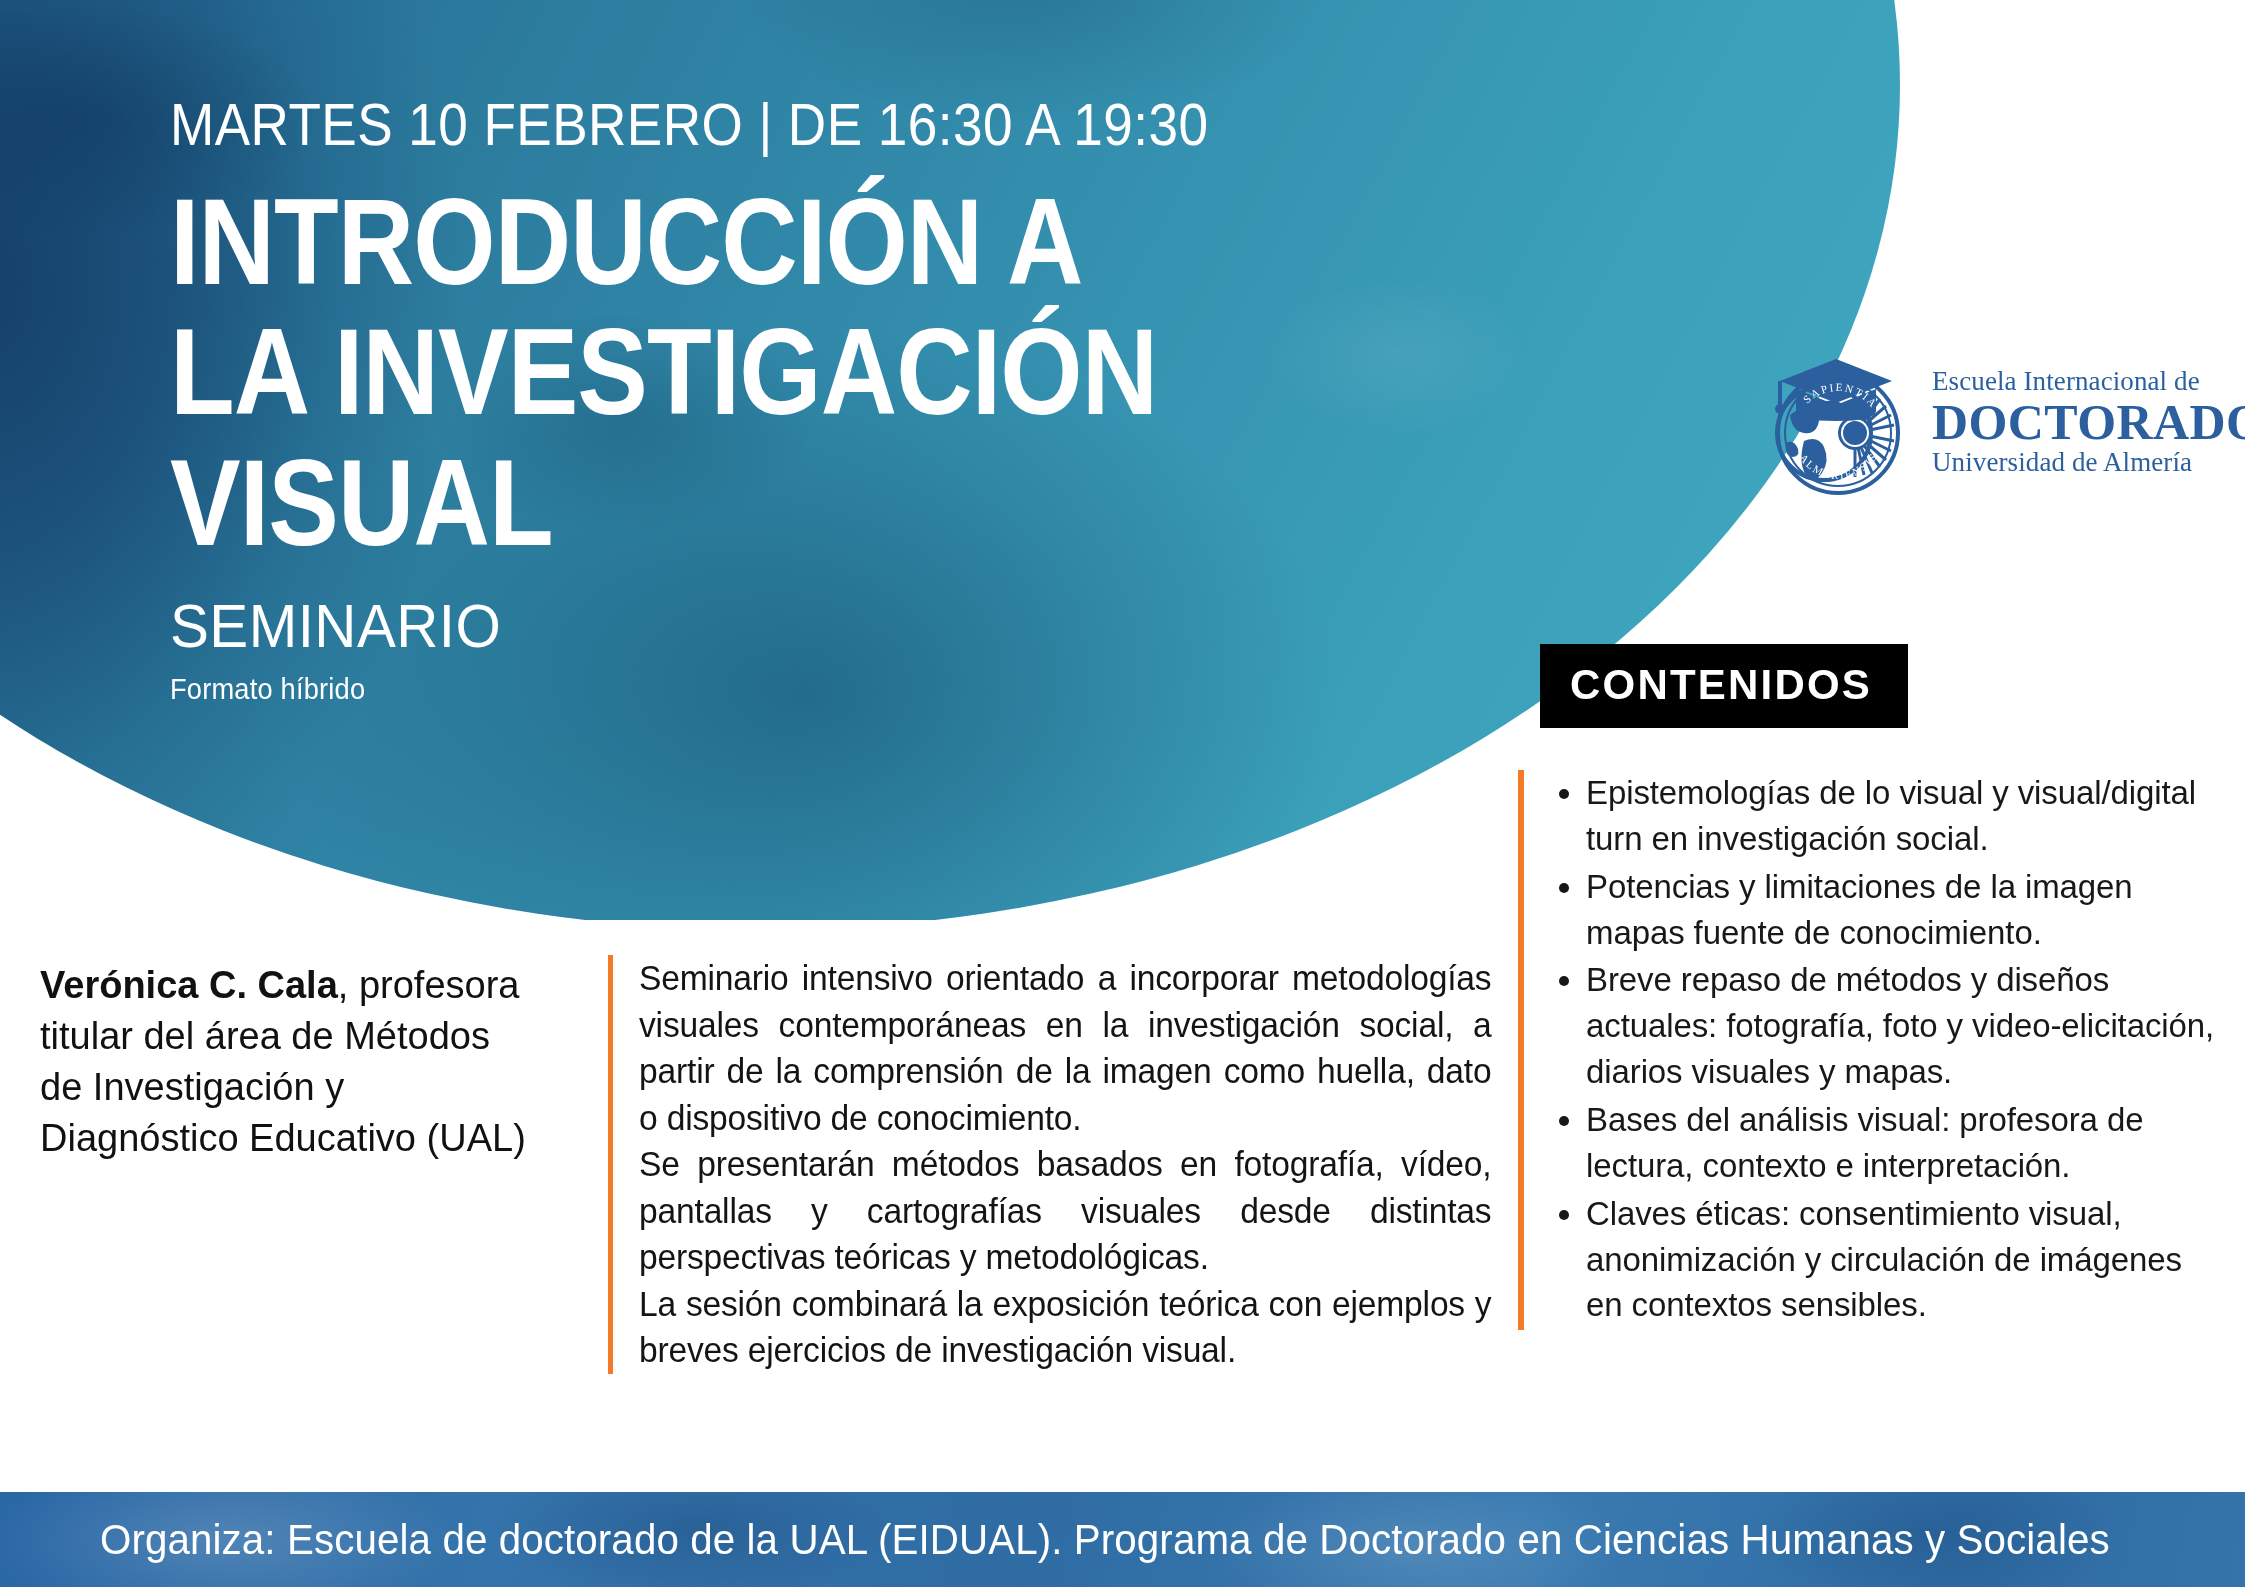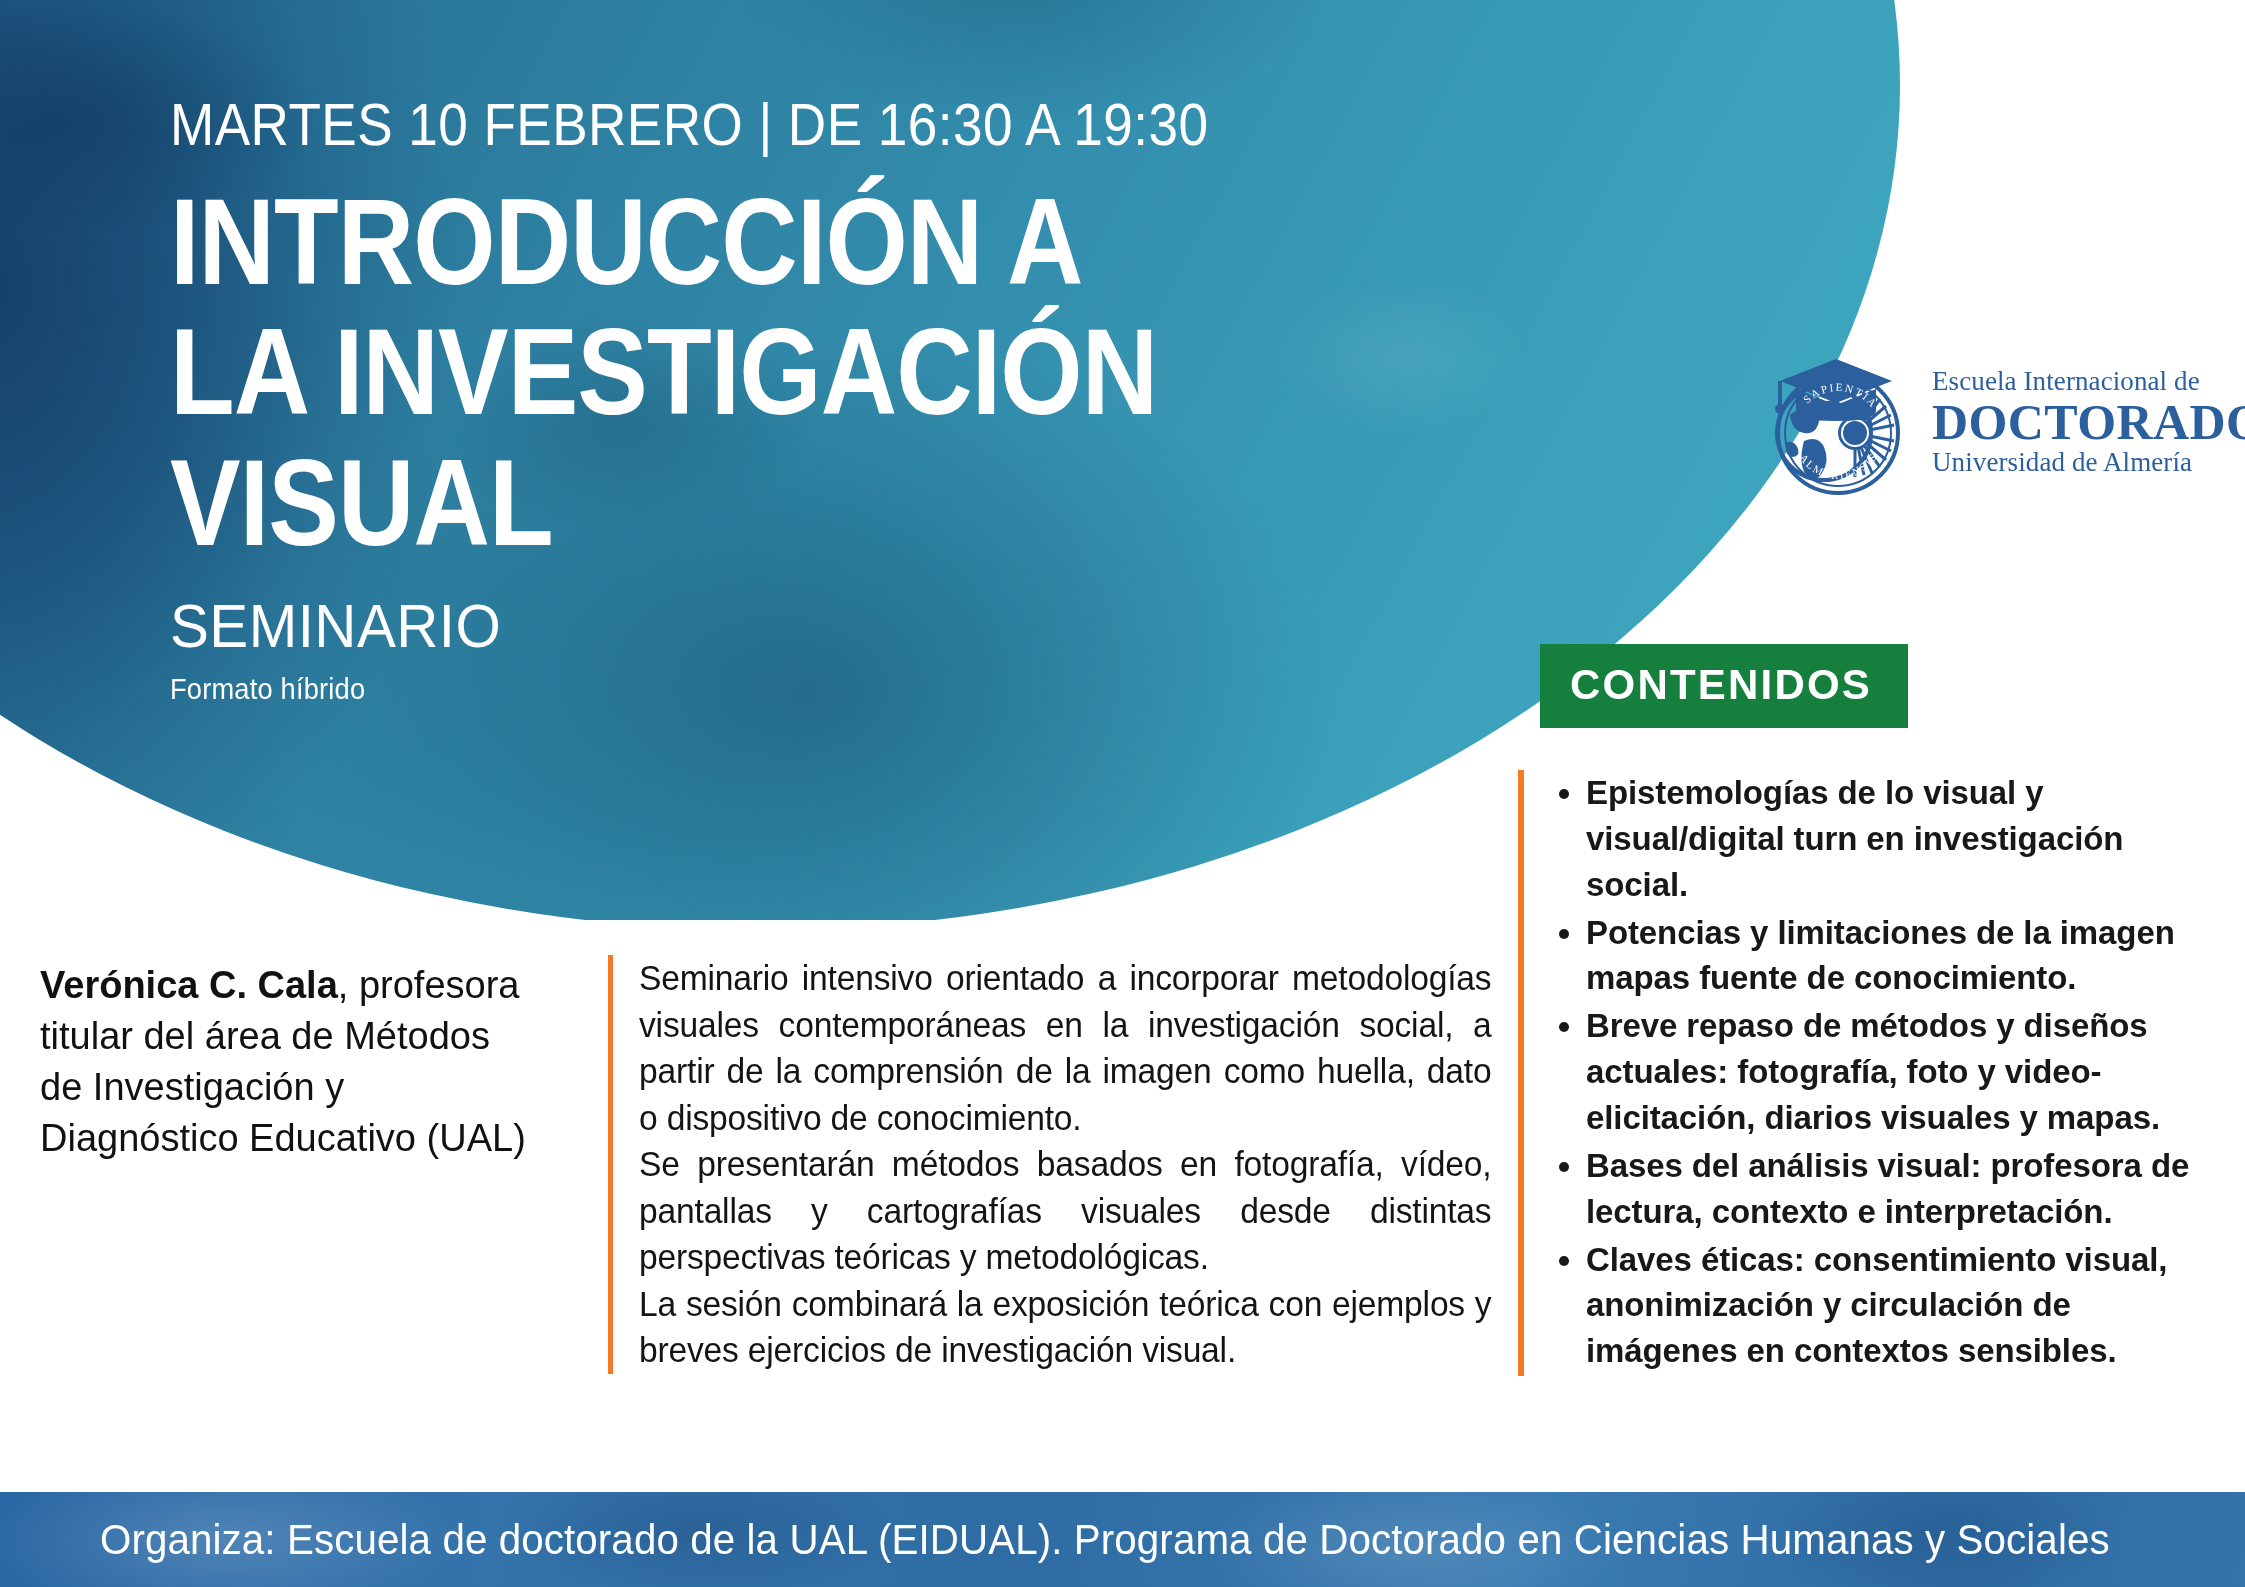--- a/index.html
+++ b/index.html
@@ -133,40 +133,40 @@
   #logo-words { color: #2b5f9e; line-height: 1.02; }
   .logo-l1 { font-family: "Liberation Serif", serif; font-size: 27px; letter-spacing: 0.1px; }
   .logo-l2 { font-family: "Liberation Serif", serif; font-size: 50px; font-weight: 700; letter-spacing: 0.4px; margin: 1px 0 1px; }
   .logo-l3 { font-family: "Liberation Serif", serif; font-size: 27px; letter-spacing: 0.1px; }
 
   
   #contenidos-badge {
     position: absolute;
     left: 1540px;
     top: 644px;
-    background: #15803d;
+    background: #000000;
     color: #ffffff;
     font-size: 42px;
     font-weight: 700;
     letter-spacing: 2.2px;
     padding: 17px 36px 19px 30px;
     z-index: 5;
   }
 
   
   #contenidos-list {
     position: absolute;
     left: 1518px;
     top: 770px;
     width: 660px;
     border-left: 6px solid #f47a28;
     padding-left: 32px;
     z-index: 5;
   }
-  #contenidos-list ul { margin: 0; padding: 0 0 0 30px; font-weight: bold; }
+  #contenidos-list ul { margin: 0; padding: 0 0 0 30px; }
   #contenidos-list li {
     color: #181818;
     font-size: 33px;
     line-height: 1.39;
     margin-bottom: 2px;
     letter-spacing: -0.1px;
   }
 
   
   #imparte {

